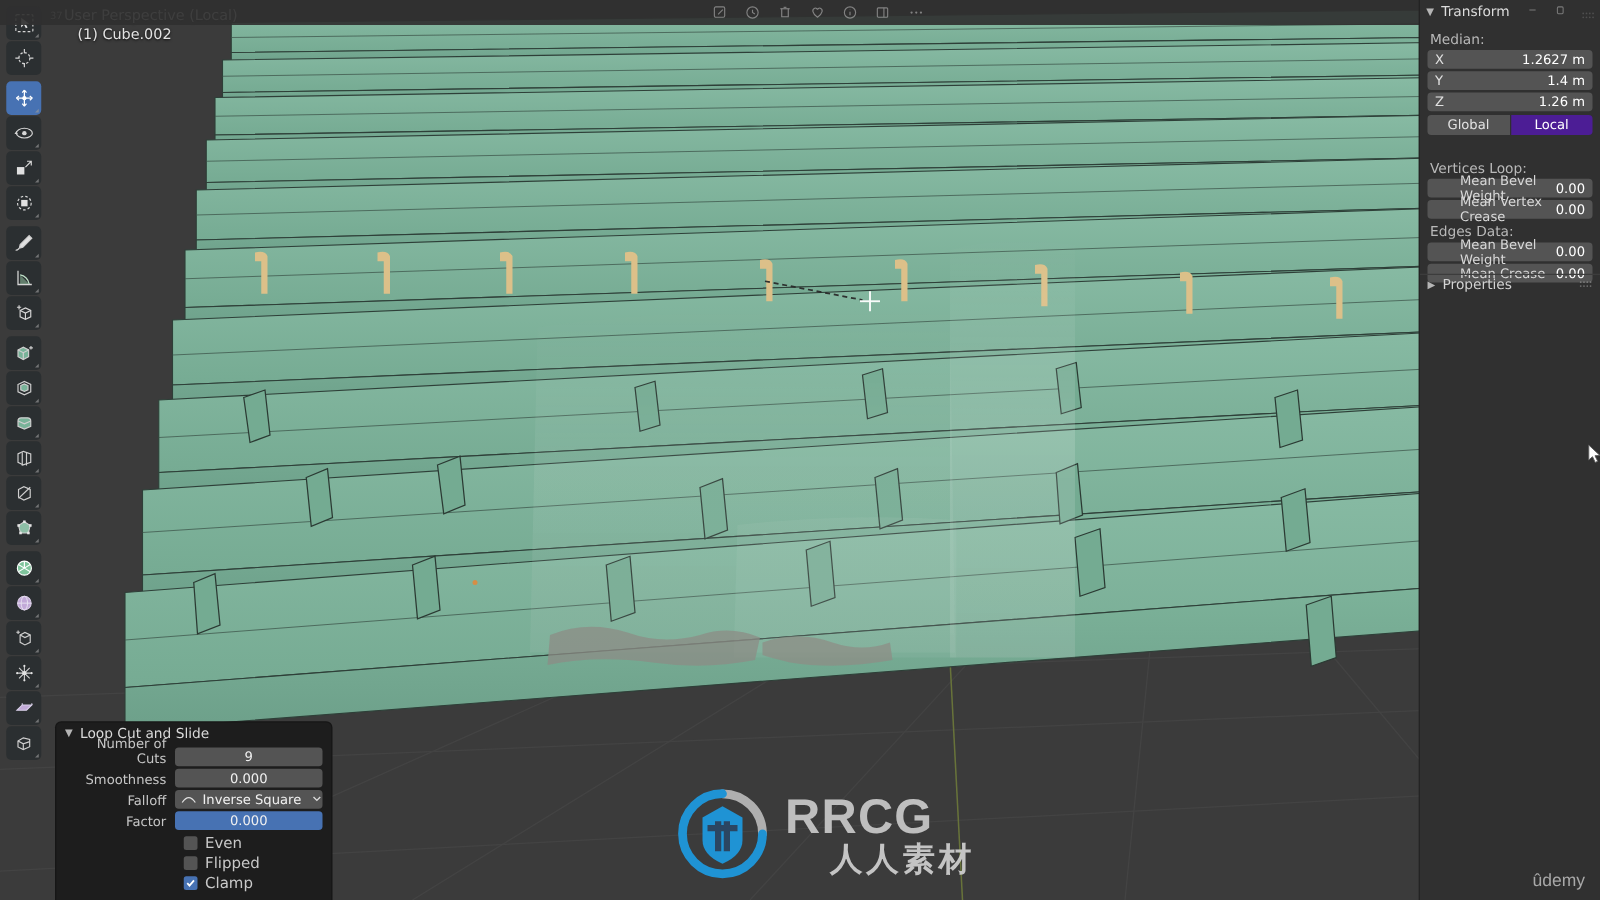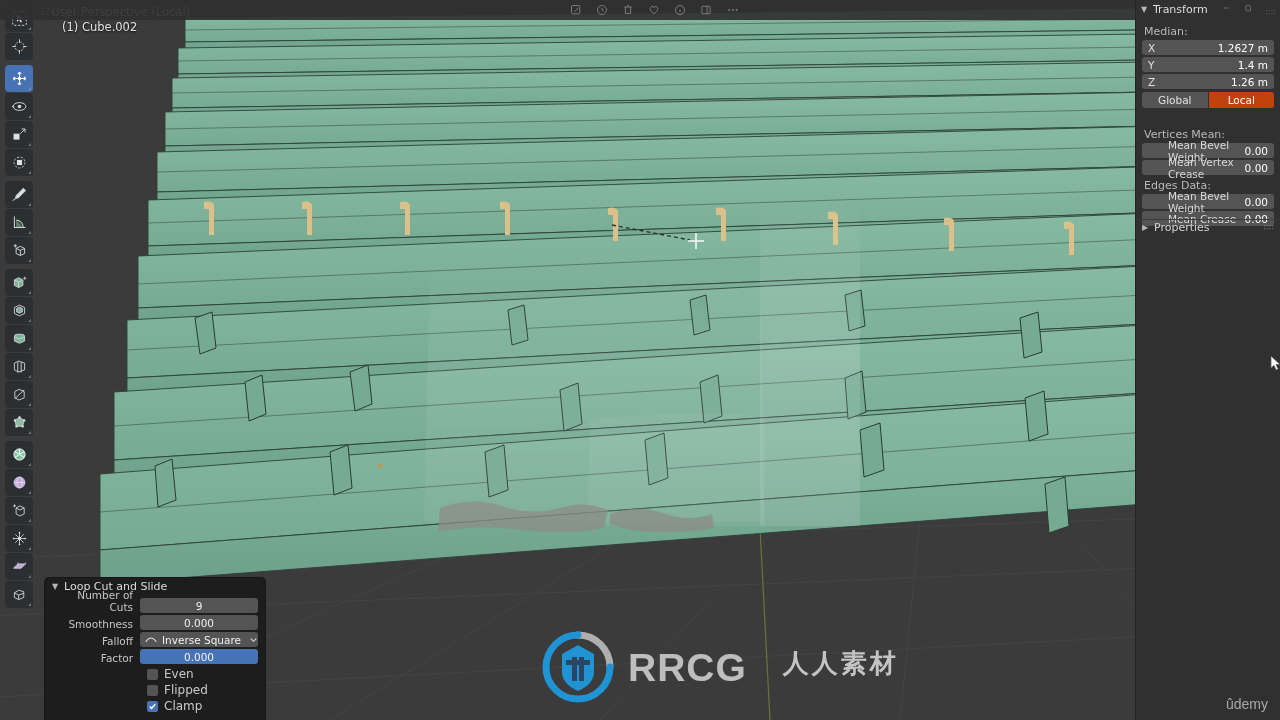--- a/index.html
+++ b/index.html
@@ -108,21 +108,21 @@
   .field .fv { color: #ffffff; }
   .field.sub { padding-left: 10px; }
   .field.sub .fl { color: #d8d8d8; margin-left: 16px; }
   .btnrow { display: flex; gap: 1px; margin: 3px 0 20px 0; }
   .segbtn {
     flex: 1; height: 16px; background: #545454; display:flex;
     align-items:center; justify-content:center; font-size: 10.5px; color:#e2e2e2;
   }
   .segbtn:first-child { border-radius: 3px 0 0 3px; }
   .segbtn:last-child { border-radius: 0 3px 3px 0; }
-  .segbtn.active { background: #c2410c; color: #ffffff; }
+  .segbtn.active { background: #4c1d95; color: #ffffff; }
   .props-row {
     position: absolute; left:0; right:0; top: 219px;
     height: 16px; display:flex; align-items:center;
     padding-left: 6px; gap: 4px; border-top: 1px solid #3c3c3c;
   }
   .grip { width:11px; height:7px; opacity:.45; }
 
   
   #oppanel {
     position: absolute; left: 45px; bottom: 0; width: 220px;
@@ -152,21 +152,21 @@
   }
   .chkbox.on { background: #4772b3; }
   .chk-label { font-size: 12px; color: #c8c8c8; }
 
   
   #rrcg {
     position: absolute; left: 538px; top: 627px; z-index: 50;
     display: flex; align-items: center; gap: 10px;
     opacity: .93;
   }
-  #rrcg .rtext { display:flex; flex-direction: row; line-height: 1; }
+  #rrcg .rtext { display:flex; flex-direction: column; line-height: 1; }
   #rrcg .rtop {
     font-size: 39px; font-weight: bold; letter-spacing: 1px;
     color: #c9c9c9; font-family: "Liberation Sans", sans-serif;
   }
   #rrcg .rbot {
     font-size: 26px; font-weight: bold; letter-spacing: 3px;
     color: #cfcfcf; margin-top: 2px;
     font-family: "DejaVu Sans", sans-serif;
     margin-left: 36px;
   }
@@ -650,21 +650,21 @@
       <div class="field">
         <span class="fl">Z</span>
         <span class="fv">1.26 m</span>
       </div>
 
       <div class="btnrow">
         <div class="segbtn">Global</div>
         <div class="segbtn active">Local</div>
       </div>
 
-      <div class="sect-label">Vertices Mean:</div>
+      <div class="sect-label">Vertices Loop:</div>
       <div class="field sub">
         <span class="fl">Mean Bevel Weight</span>
         <span class="fv">0.00</span>
       </div>
       <div class="field sub">
         <span class="fl">Mean Vertex Crease</span>
         <span class="fv">0.00</span>
       </div>
 
       <div class="sect-label">Edges Data:</div>

